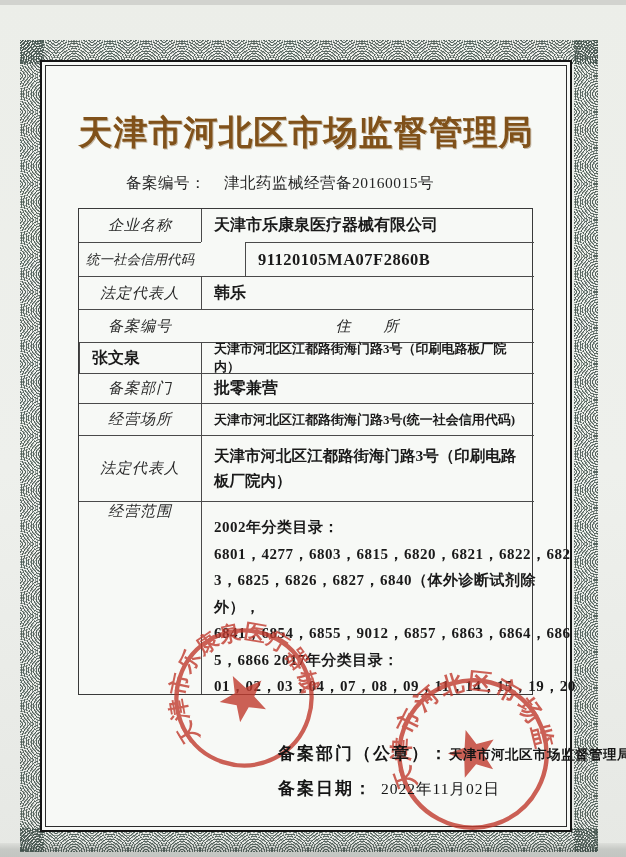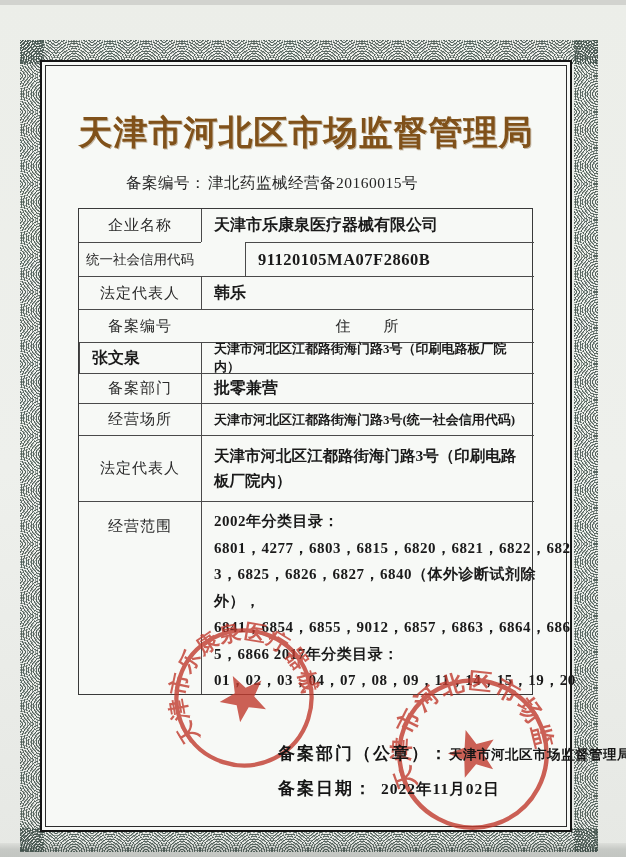--- a/index.html
+++ b/index.html
@@ -54,58 +54,58 @@
   .title {
     position:absolute; left:40px; top:110px; width:532px; z-index:3;
     text-align:center; font-size:34px; font-weight:bold; letter-spacing:1px;
     color:#80511a;
     text-shadow:1px 1px 0 rgba(96,58,8,.35), -0.5px -0.5px 0 rgba(255,244,214,.6);
   }
   .filing-line {
     position:absolute; left:126px; top:173px; z-index:3;
     font-size:15.5px; color:#262626; letter-spacing:.5px;
   }
-  .filing-line .flabel { margin-right:2px; }
+  .filing-line .flabel { margin-right:18px; }
 
   
   .info-table {
     position:absolute; left:78px; top:208px; width:455px; z-index:3;
     display:grid; grid-template-columns:122px 333px;
     grid-template-rows:33px 34px 33px 33px 31px 30px 32px 66px 193px;
     border:1.3px solid #3a3a3a;
     color:#1e1e1e;
   }
   .cell { border-top:1px solid #4a4a4a; }
   .cell.r0 { border-top:none; }
   .cell.val { border-left:1px solid #4a4a4a; }
   .lbl {
     display:flex; align-items:center; justify-content:center;
-    font-size:15px; color:#2a2a2a; letter-spacing:1px;
+    font-size:15px; color:#2a2a2a; letter-spacing:1px;font-style:italic;
   }
   .lbl.tight { font-size:13.5px; letter-spacing:0; }
-  .lbl.top-align { align-items:flex-start; padding-top:15px; }
+  .lbl.top-align { align-items:flex-start; }
   .val {
     display:flex; align-items:center; padding:2px 8px 2px 12px;
     font-size:16px; font-weight:600; color:#1a1a1a;
   }
   .val.small { font-size:13px; letter-spacing:0; }
   .val.wrap { font-size:15.5px; line-height:1.6; align-items:center; }
   .val.code { font-size:16.5px; letter-spacing:.5px; font-weight:600;margin-left:44px; }
-  .val.scope { display:block; padding-top:6px; font-weight:600; }
+  .val.scope { display:block; padding-top:12px; font-weight:600; }
   .scope-line { font-size:15px; line-height:26.5px; letter-spacing:.5px; white-space:nowrap; }
 
   
   .footer-dept, .footer-date {
     position:absolute; z-index:5; white-space:nowrap; color:#151515;
   }
   .footer-dept { left:278px; top:742px; }
   .footer-date { left:278px; top:777px; }
   .foot-label { font-size:17px; letter-spacing:2px; font-weight:600; }
   .dept-value { font-size:13.5px; font-weight:600; letter-spacing:.5px; }
-  .date-value { font-size:15.5px; font-weight:700; letter-spacing:1px; margin-left:8px; }
+  .date-value { font-size:15.5px; font-weight:400; letter-spacing:1px; margin-left:8px; }
 
   
   .seal { position:absolute; z-index:4; opacity:.8; }
   .seal svg { display:block; width:100%; height:100%; }
   .seal-company { left:168px; top:622px; width:152px; height:152px; transform:rotate(-27deg); }
   .seal-authority { left:389px; top:670px; width:168px; height:168px; transform:rotate(-17deg); }
 </style>
 </head>
 <body>
 

